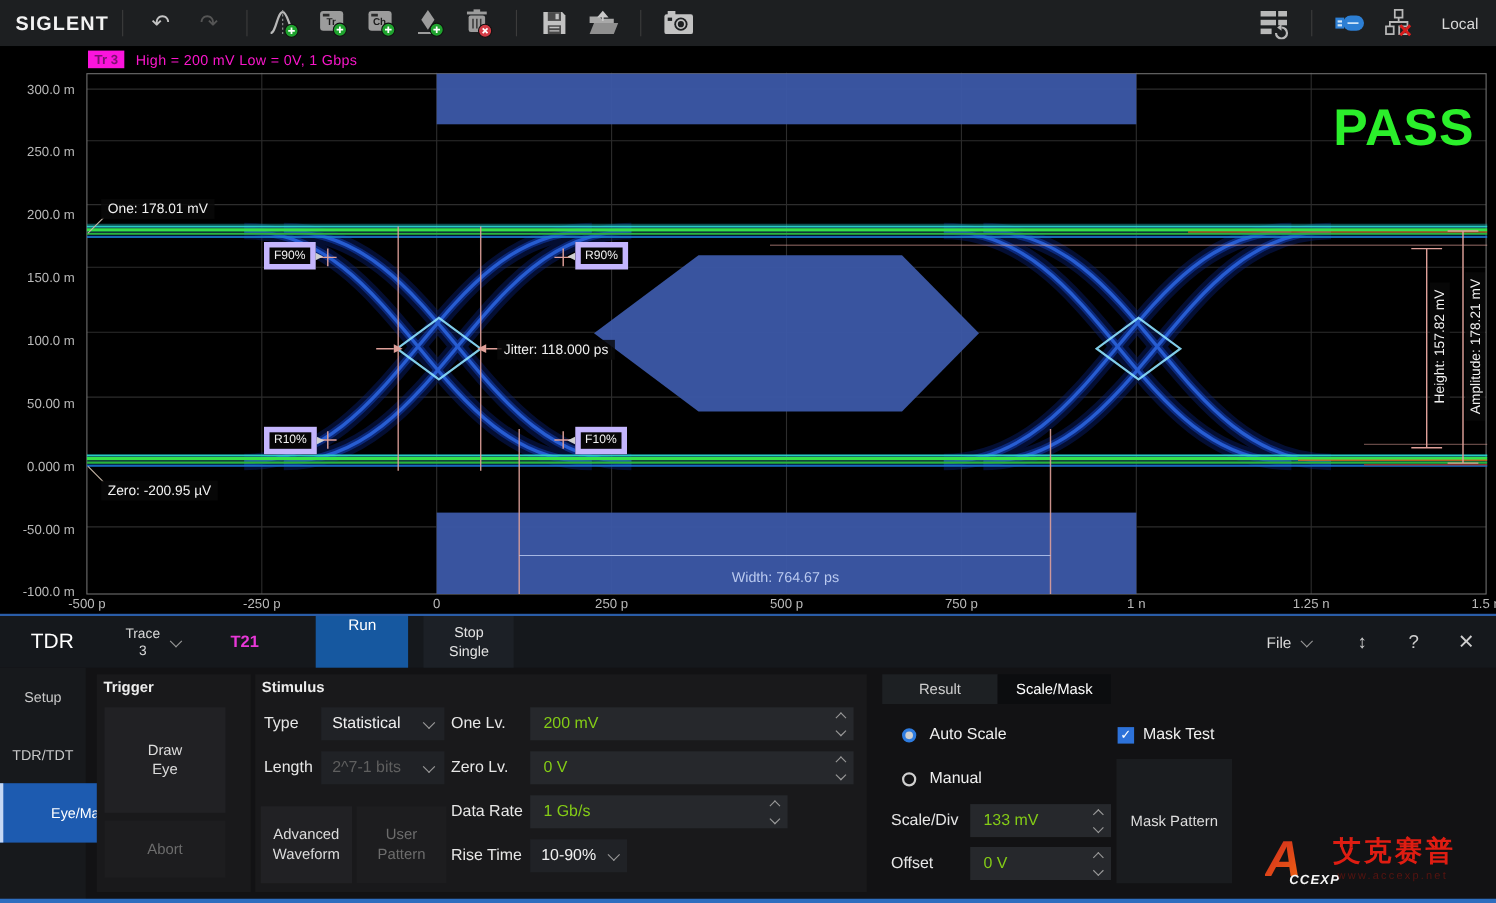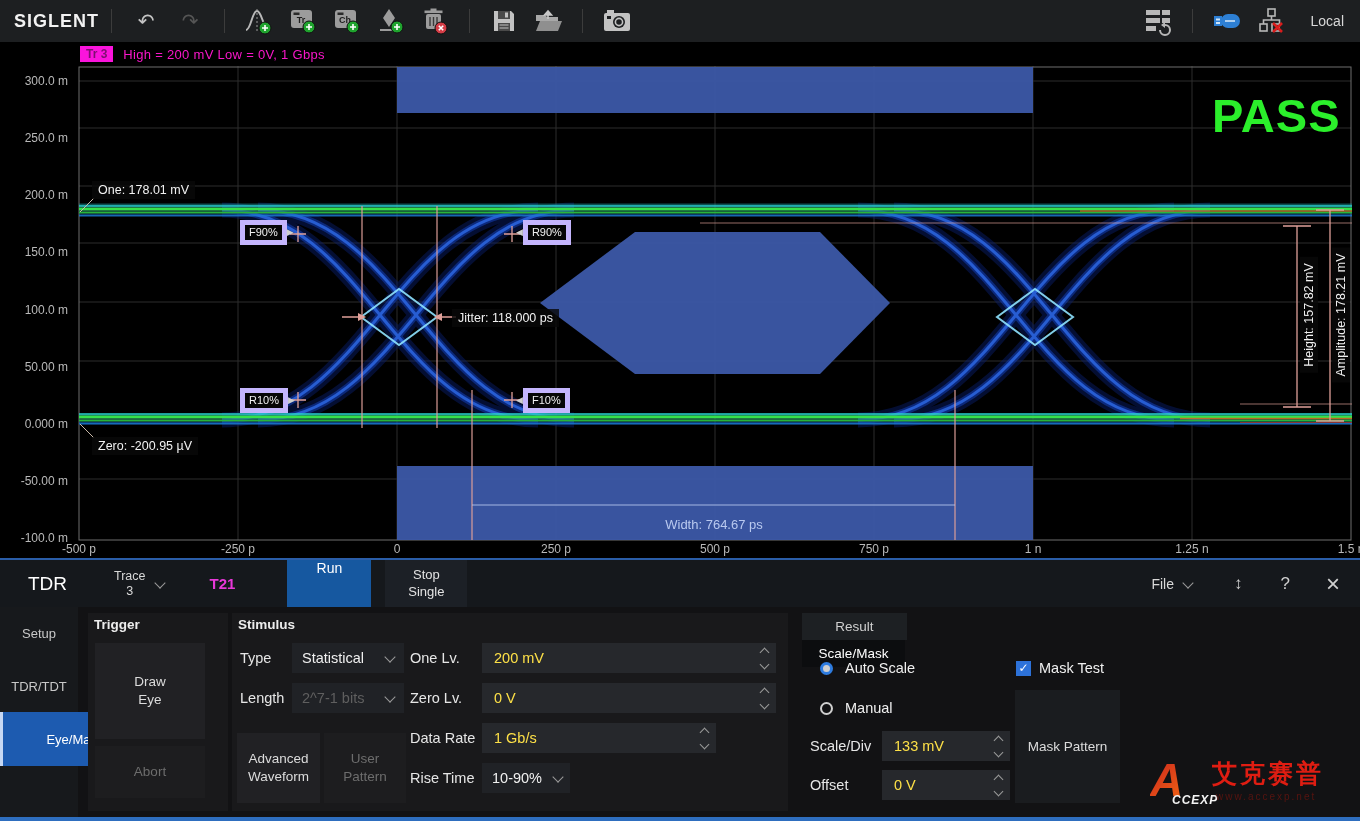--- a/index.html
+++ b/index.html
@@ -68,21 +68,21 @@
   .stab{position:absolute;left:0;width:78px;display:flex;align-items:center;justify-content:center;
         color:#c8c8c8;font-size:13px;}
   .stab.active{background:#1d5bb0;color:#fff;box-shadow:inset 3px 0 0 #c6d8f4;}
   .group{position:absolute;background:#19191b;}
   .gtitle{position:absolute;font-size:13.5px;font-weight:bold;color:#ececec;}
   .gbtn{position:absolute;background:#212124;color:#dcdcdc;font-size:13.5px;line-height:1.3;
         display:flex;align-items:center;justify-content:center;text-align:center;}
   .gbtn.disabled{color:#6d6d6d;background:#1d1d1f;}
   .flabel{position:absolute;font-size:14.5px;color:#e6e6e6;height:30px;line-height:30px;}
   .field{position:absolute;height:30px;background:#26282c;display:flex;align-items:center;
-         font-size:14.5px;color:#fde047;}
+         font-size:14.5px;color:#84cc16;}
   .field .val{margin-left:12px;flex:1;white-space:nowrap;}
   .field .spin{display:flex;flex-direction:column;justify-content:center;gap:5px;margin-right:8px;}
   .drop{position:absolute;height:30px;background:#202226;display:flex;align-items:center;
         font-size:14.5px;color:#f0f0f0;}
   .drop .val{margin-left:10px;flex:1;white-space:nowrap;}
   .drop.disabled .val{color:#5f5f5f;}
   .rtabs{position:absolute;display:flex;}
   .rtab{height:27px;display:flex;align-items:center;justify-content:center;font-size:13.5px;}
   .rtab.inactive{background:#1d2023;color:#cfcfcf;width:105px;}
   .rtab.active{background:#0c0d0f;color:#fff;width:103px;}
@@ -481,21 +481,21 @@
         <span><span>Advanced</span><br>
         <span>Waveform</span></span>
       </div>
       <div class="gbtn disabled" style="left:92px;top:120px;width:82px;height:70px;">
         <span><span>User</span><br>
         <span>Pattern</span></span>
       </div>
     </div>
 
     <div class="abs" style="left:800px;top:0;width:350px;height:210px;">
-      <div class="rtabs" style="left:2px;top:6px;position:absolute;flex-direction:column;">
+      <div class="rtabs" style="left:2px;top:6px;position:absolute;">
         <div class="rtab inactive">
           <span>Result</span>
         </div>
         <div class="rtab active">
           <span>Scale/Mask</span>
         </div>
       </div>
 
       <div class="radio" style="left:20px;top:53px;">
         <span class="rdot sel"></span>

